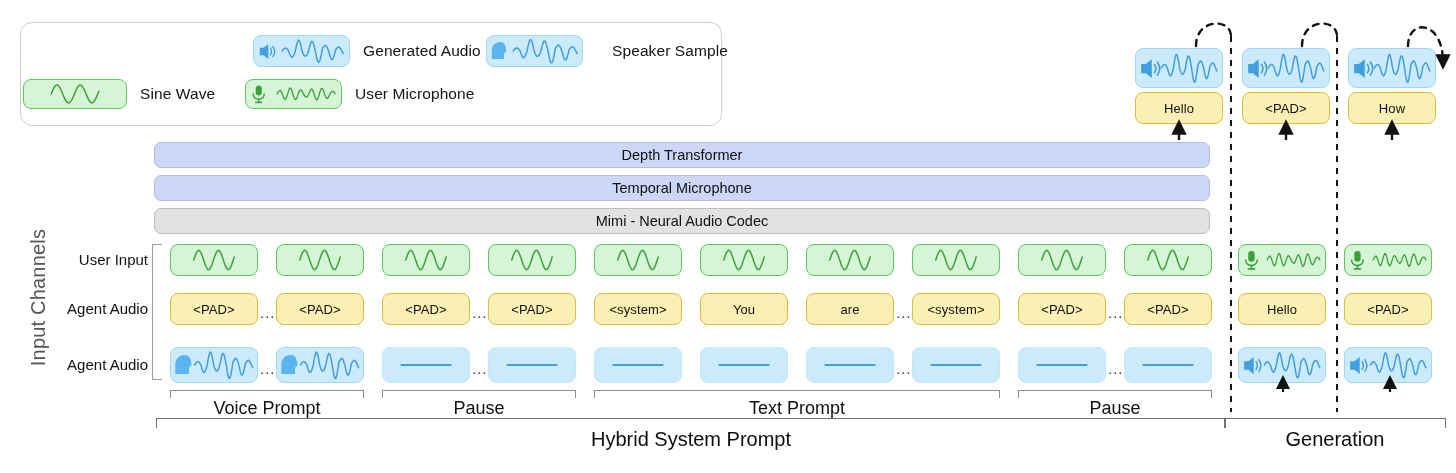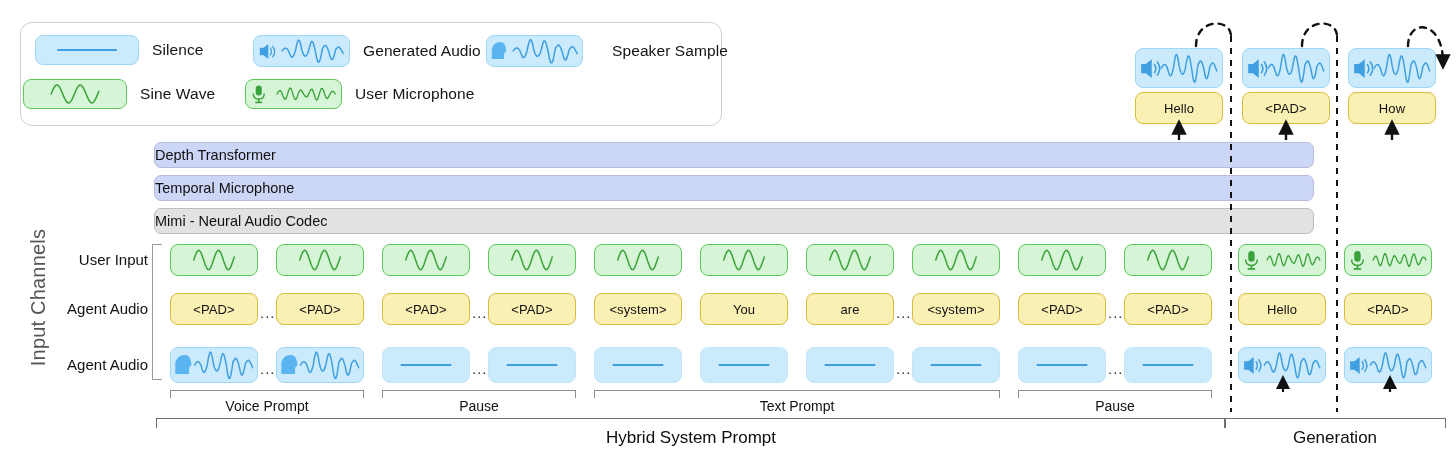--- a/index.html
+++ b/index.html
@@ -37,22 +37,22 @@
   .box.blue.plain { border-color:#c3e6fa; }
   .tok-text { font-size:13px; color:#111; white-space:nowrap; letter-spacing:.1px; }
 
   .ellipsis {
     position:absolute; font-size:15px; color:#333; letter-spacing:1px;
     line-height:1; user-select:none;
   }
 
   
   .bar {
-    position:absolute; left:154px; width:1160px; height:26px;
-    border-radius:7px; display:flex; align-items:center; 
+    position:absolute; left:154px; width:1056px; height:26px;
+    border-radius:7px; display:flex; align-items:center; justify-content:center;
     font-size:14.5px; color:#111;
   }
   .bar.purple { background:#ccd6f7; border:1px solid #b9b9db; }
   .bar.grey   { background:#e2e2e2; border:1px solid #bdbdbd; }
 
   
   .rowlabel {
     position:absolute; right:0; font-size:15px; color:#111; white-space:nowrap;
     text-align:right;
   }
@@ -72,47 +72,39 @@
     border-bottom:1.6px solid #9a9a9a;
   }
 
   
   .gbracket {
     position:absolute; height:8px;
     border-top:1.1px solid #8d8d8d;
     border-left:1.1px solid #8d8d8d;
     border-right:1.1px solid #8d8d8d;
   }
-  .glabel { position:absolute; font-size:14px; color:#111; text-align:center; white-space:nowrap; }
+  .glabel { position:absolute; font-size:18px; color:#111; text-align:center; white-space:nowrap; }
 
   .bigbracket {
     position:absolute; height:10px;
     border-top:1.6px solid #6f6f6f;
     border-left:1.6px solid #6f6f6f;
     border-right:1.6px solid #6f6f6f;
   }
-  .biglabel { position:absolute; font-size:17px; color:#0d0d0d; text-align:center; white-space:nowrap; }
+  .biglabel { position:absolute; font-size:20px; color:#0d0d0d; text-align:center; white-space:nowrap; }
 
   svg { display:block; overflow:visible; }
   .ovl { position:absolute; left:0; top:0; width:1456px; height:473px; pointer-events:none; }
 </style>
 </head>
 <body>
 
 <div id="stage">
 
   <div class="legend" id="legend">
-      <div class="legend-row" style="left: 14px; top: 12px;">
-        <div class="legend-chip box blue" style="position: relative; width: 104px; height: 30px;">
-          <svg width="104" height="30" viewBox="0 0 104 30">
-            <line x1="22.88" y1="15" x2="81.12" y2="15" stroke="#3f9fe0" stroke-width="1.8" stroke-linecap="round"></line>
-          </svg>
-        </div>
-        <span class="legend-label">Silence</span>
-      </div>
       <div class="legend-row" style="left: 232px; top: 12px;">
         <div class="legend-chip box blue" style="position: relative; width: 97px; height: 32px;">
           <svg width="97" height="32" viewBox="0 0 97 32">
             <g fill="#3f9fe0" transform="translate(6.790000000000001,8.96) scale(0.9411764705882353)">
               <path d="M0 4 L4 4 L9 0 L9 16 L4 12 L0 12 Z"></path>
               <path d="M11 4 Q14 8 11 12" stroke="#3f9fe0" stroke-width="1.4" fill="none"></path>
               <path d="M13.5 2 Q18 8 13.5 14" stroke="#3f9fe0" stroke-width="1.4" fill="none"></path>
             </g>
             <path d="M 29.099999999999998 16 L 30.2 14.6 L 31.3 13.5 L 32.4 13.1 L 33.5 13.5 L 34.6 14.5 L 35.6 15.9 L 36.7 18.9 L 37.8 21.3 L 38.9 22.3 L 40.0 21.7 L 41.1 19.6 L 42.2 16.6 L 43.3 11.5 L 44.4 7.1 L 45.5 5.1 L 46.6 5.9 L 47.7 9.4 L 48.7 14.5 L 49.8 17.9 L 50.9 20.1 L 52.0 21.1 L 53.1 20.9 L 54.2 19.3 L 55.3 16.9 L 56.4 12.8 L 57.5 8.6 L 58.6 6.4 L 59.7 6.7 L 60.7 9.4 L 61.8 13.8 L 62.9 18.8 L 64.0 24.3 L 65.1 27.2 L 66.2 27.1 L 67.3 24.2 L 68.4 19.1 L 69.5 13.2 L 70.6 12.0 L 71.7 10.5 L 72.8 10.4 L 73.8 11.7 L 74.9 14.2 L 76.0 17.2 L 77.1 21.7 L 78.2 24.2 L 79.3 24.5 L 80.4 22.7 L 81.5 19.0 L 82.6 14.6 L 83.7 13.5 L 84.8 12.2 L 85.8 12.0 L 86.9 12.8 L 88.0 14.4 L 89.1 16.5 L 90.2 18.4" fill="none" stroke="#3f9fe0" stroke-width="1.5" stroke-linejoin="round" stroke-linecap="round"></path>
           </svg>

